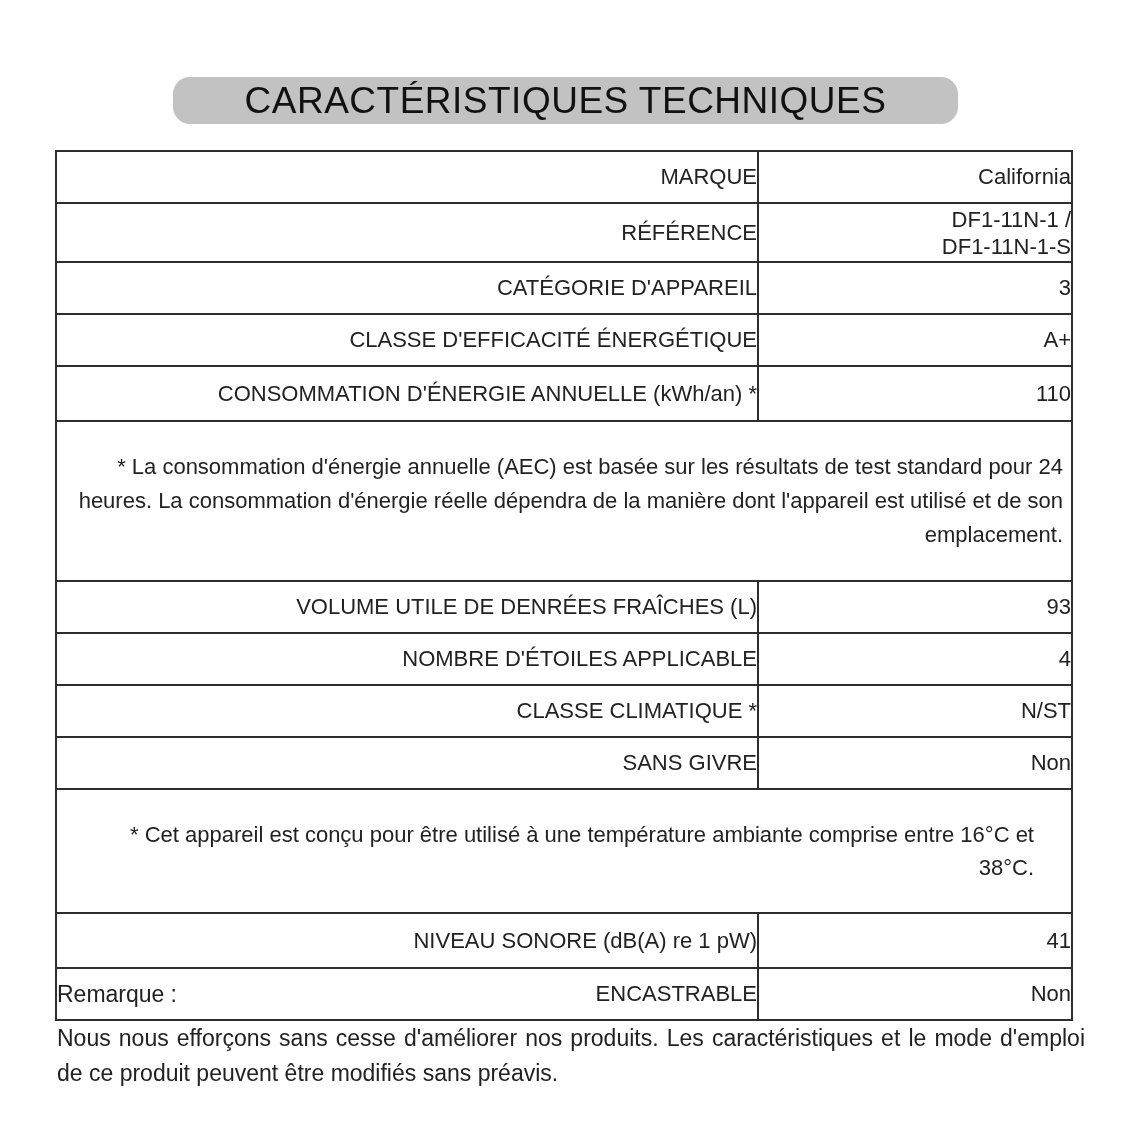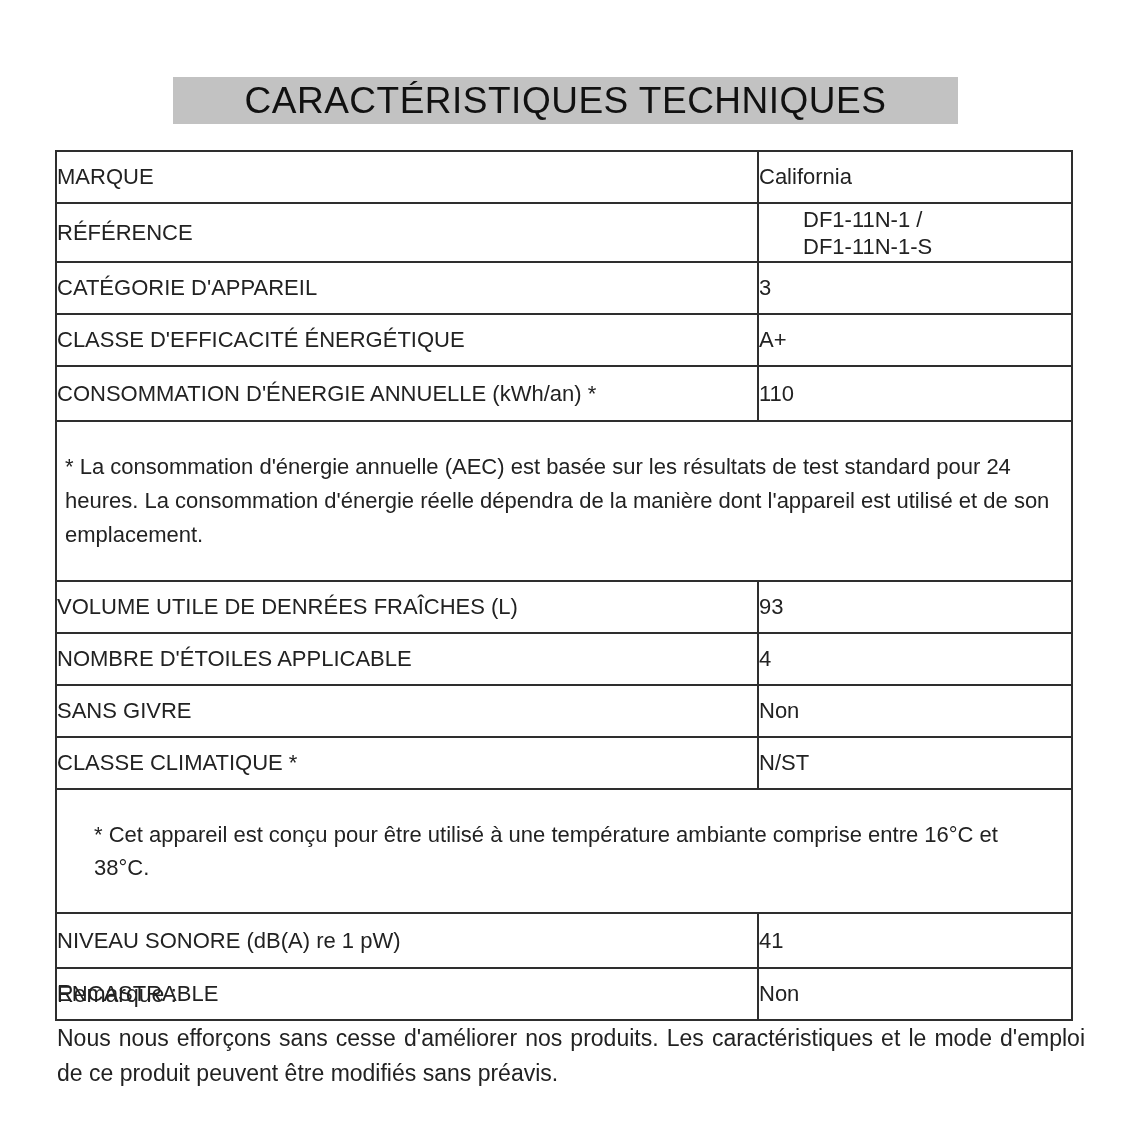--- a/index.html
+++ b/index.html
@@ -1,15 +1,15 @@
 <!DOCTYPE html>
 <html><head>
 <meta charset="utf-8">
 <style>
-  * { margin: 0; padding: 0; box-sizing: border-box; }
+  * { margin: 0; padding: 0; box-sizing: border-box; border-radius: 17px; }
   html, body { background: #ffffff; }
   body {
     width: 1140px;
     height: 1140px;
     position: relative;
     overflow: hidden;
     font-family: "Liberation Sans", sans-serif;
     color: #222222;
   }
 
@@ -38,21 +38,21 @@
     left: 55px;
     top: 150px;
     width: 1018px;
     border-collapse: collapse;
     table-layout: fixed;
   }
   table.spec td {
     border: 2px solid #2e2e2e;
     font-size: 22px;
     color: #222222;
-    text-align: left;
+    text-align: right;
     vertical-align: middle;
     background: #ffffff;
   }
   td.cell-label { width: 702px; height: 52px; }
   td.cell-value { height: 52px; }
   tr.row-tall td { height: 55px; }
   tr.row-ref td { height: 59px; }
   tr.row-ref .value-line { line-height: 27px; margin-left: 44px; }
   td.cell-note {
     padding: 12px 8px;
@@ -120,26 +120,26 @@
     </tr>
     <tr>
       <td class="cell-label">VOLUME UTILE DE DENRÉES FRAÎCHES (L)</td>
       <td class="cell-value">93</td>
     </tr>
     <tr>
       <td class="cell-label">NOMBRE D'ÉTOILES APPLICABLE</td>
       <td class="cell-value">4</td>
     </tr>
     <tr>
+      <td class="cell-label">CLASSE CLIMATIQUE *</td>
+      <td class="cell-value">N/ST</td>
+    </tr>
+    <tr>
       <td class="cell-label">SANS GIVRE</td>
       <td class="cell-value">Non</td>
-    </tr>
-    <tr>
-      <td class="cell-label">CLASSE CLIMATIQUE *</td>
-      <td class="cell-value">N/ST</td>
     </tr>
     <tr>
       <td class="cell-note" colspan="2">
         <div class="note-inner note-w2">* Cet appareil est conçu pour être utilisé à une température ambiante comprise entre 16°C et 38°C.</div>
       </td>
     </tr>
     <tr class="row-tall">
       <td class="cell-label">NIVEAU SONORE (dB(A) re 1 pW)</td>
       <td class="cell-value">41</td>
     </tr>

